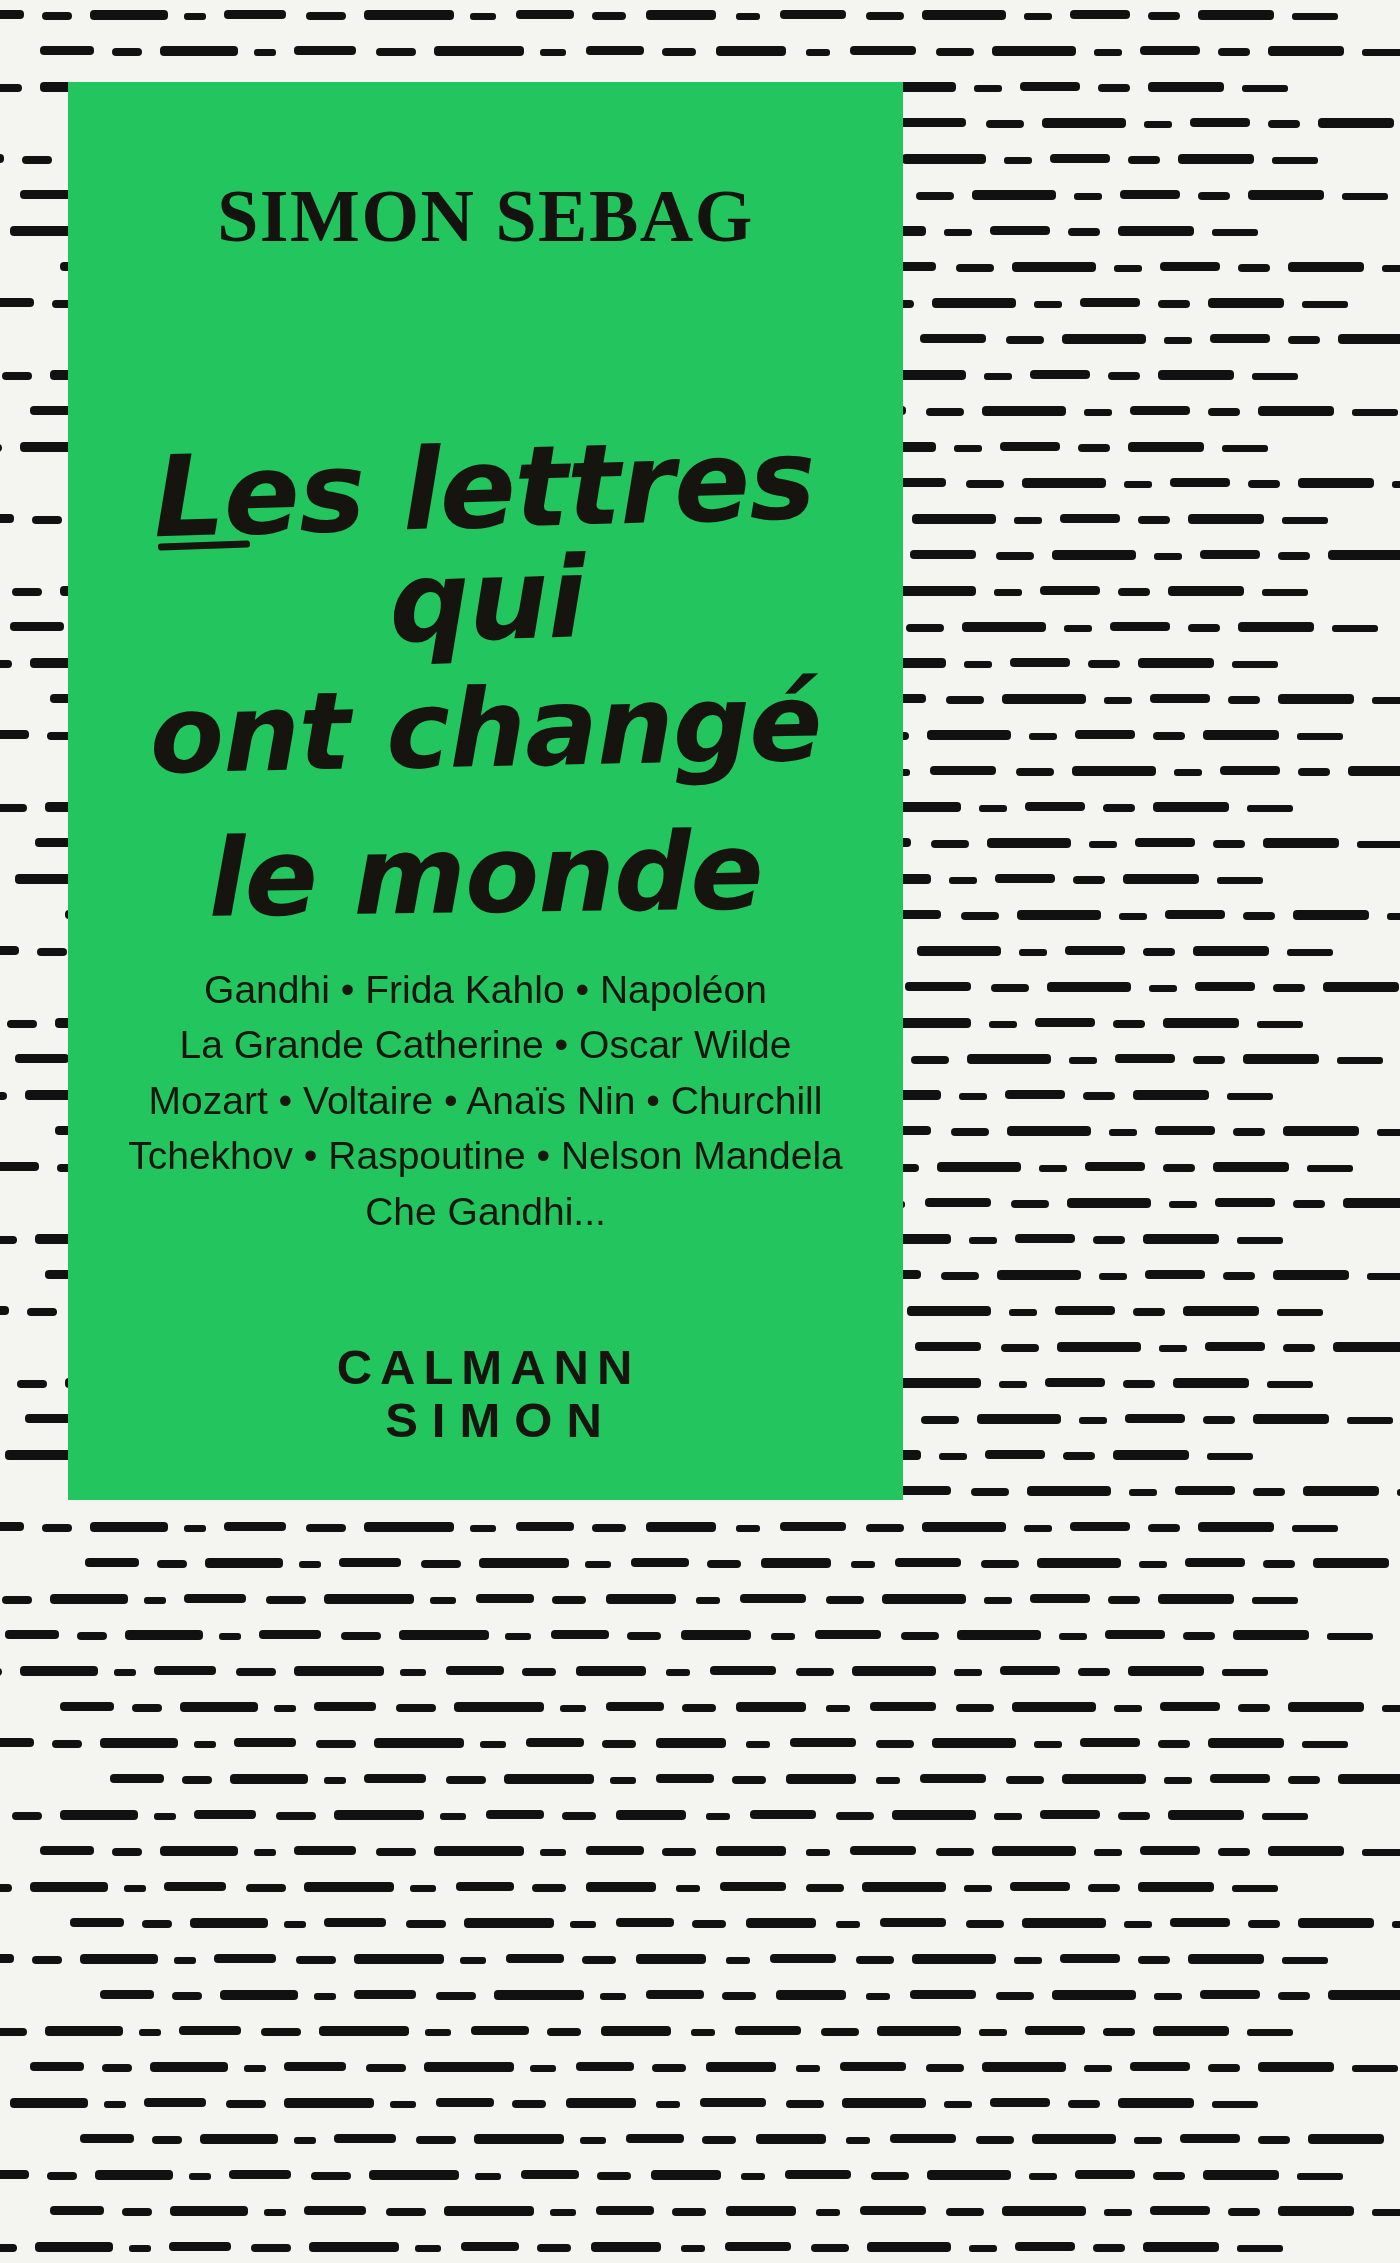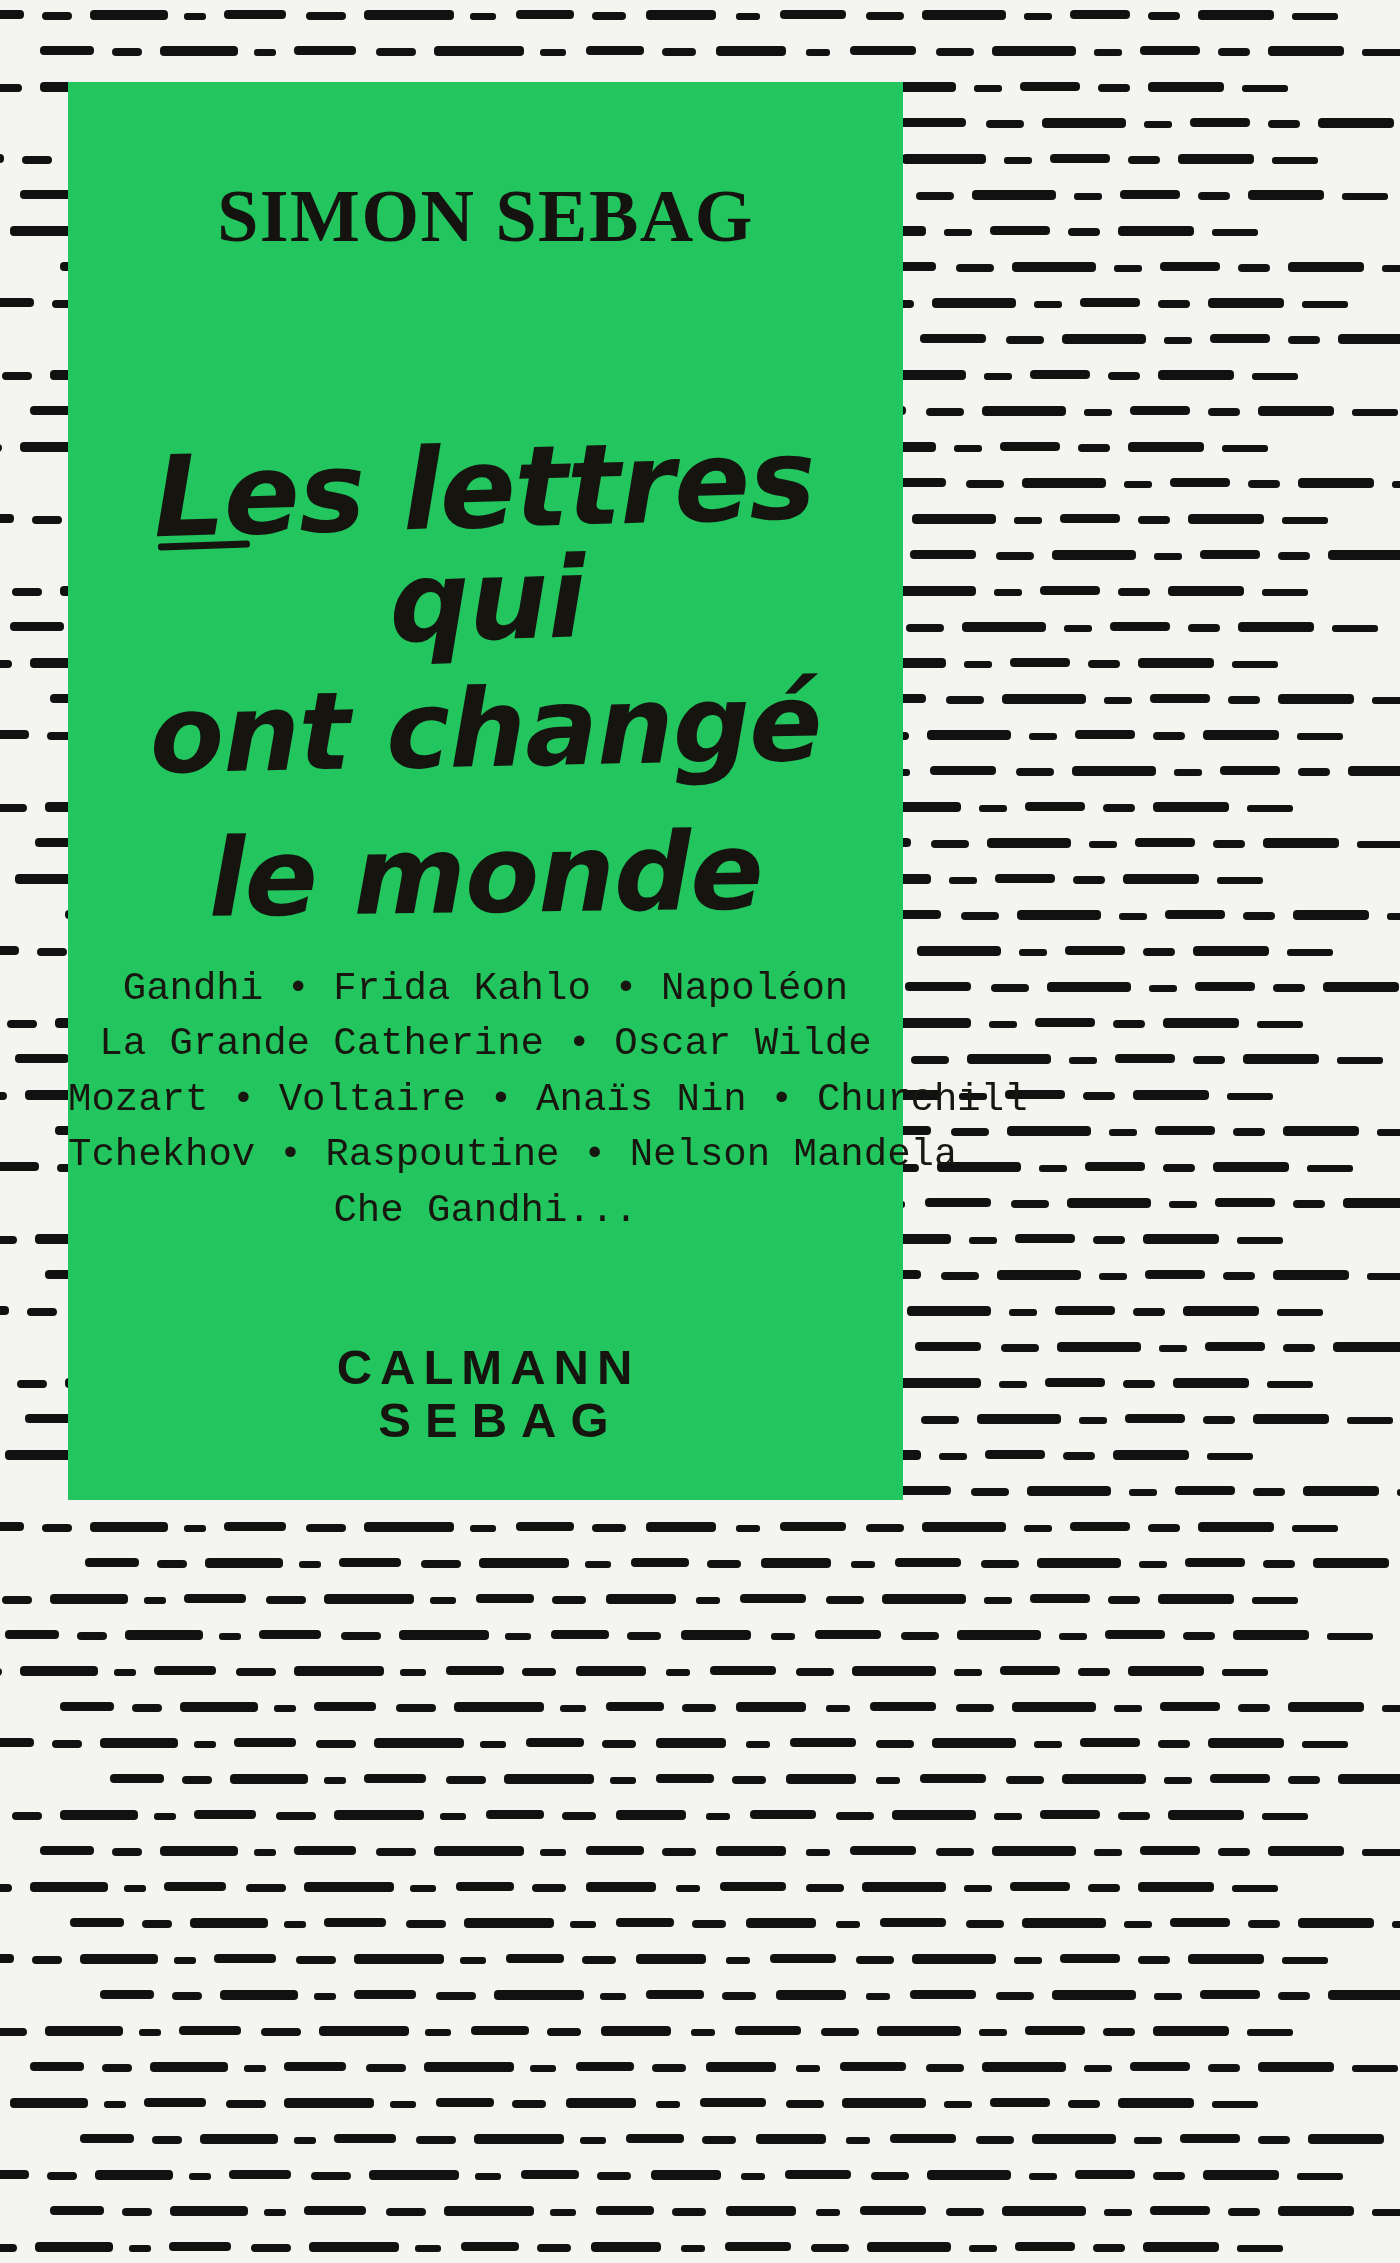--- a/index.html
+++ b/index.html
@@ -108,21 +108,21 @@
     border-radius: 3px;
   }
 
   
   .names {
     position: absolute;
     left: 0;
     top: 880px;
     width: 100%;
     text-align: center;
-    font-family: Liberation Mono, monospace;
+    font-family: Liberation Sans, sans-serif;
     font-size: 39px;
     line-height: 1.42;
     color: #17160f;
   }
   .names .nline {
     display: block;
     white-space: nowrap;
   }
 
   
@@ -269,17 +269,17 @@
     <div class="names">
       <span class="nline">Gandhi • Frida Kahlo • Napoléon</span>
       <span class="nline">La Grande Catherine • Oscar Wilde</span>
       <span class="nline">Mozart  • Voltaire • Anaïs Nin • Churchill</span>
       <span class="nline">Tchekhov • Raspoutine • Nelson Mandela</span>
       <span class="nline">Che Gandhi...</span>
     </div>
 
     <div class="publisher">
       <span class="pl1">CALMANN</span>
-      <span class="pl2">SEBAG</span>
+      <span class="pl2">SIMON</span>
     </div>
 
   </div>
 </div>
 
 </body></html>

